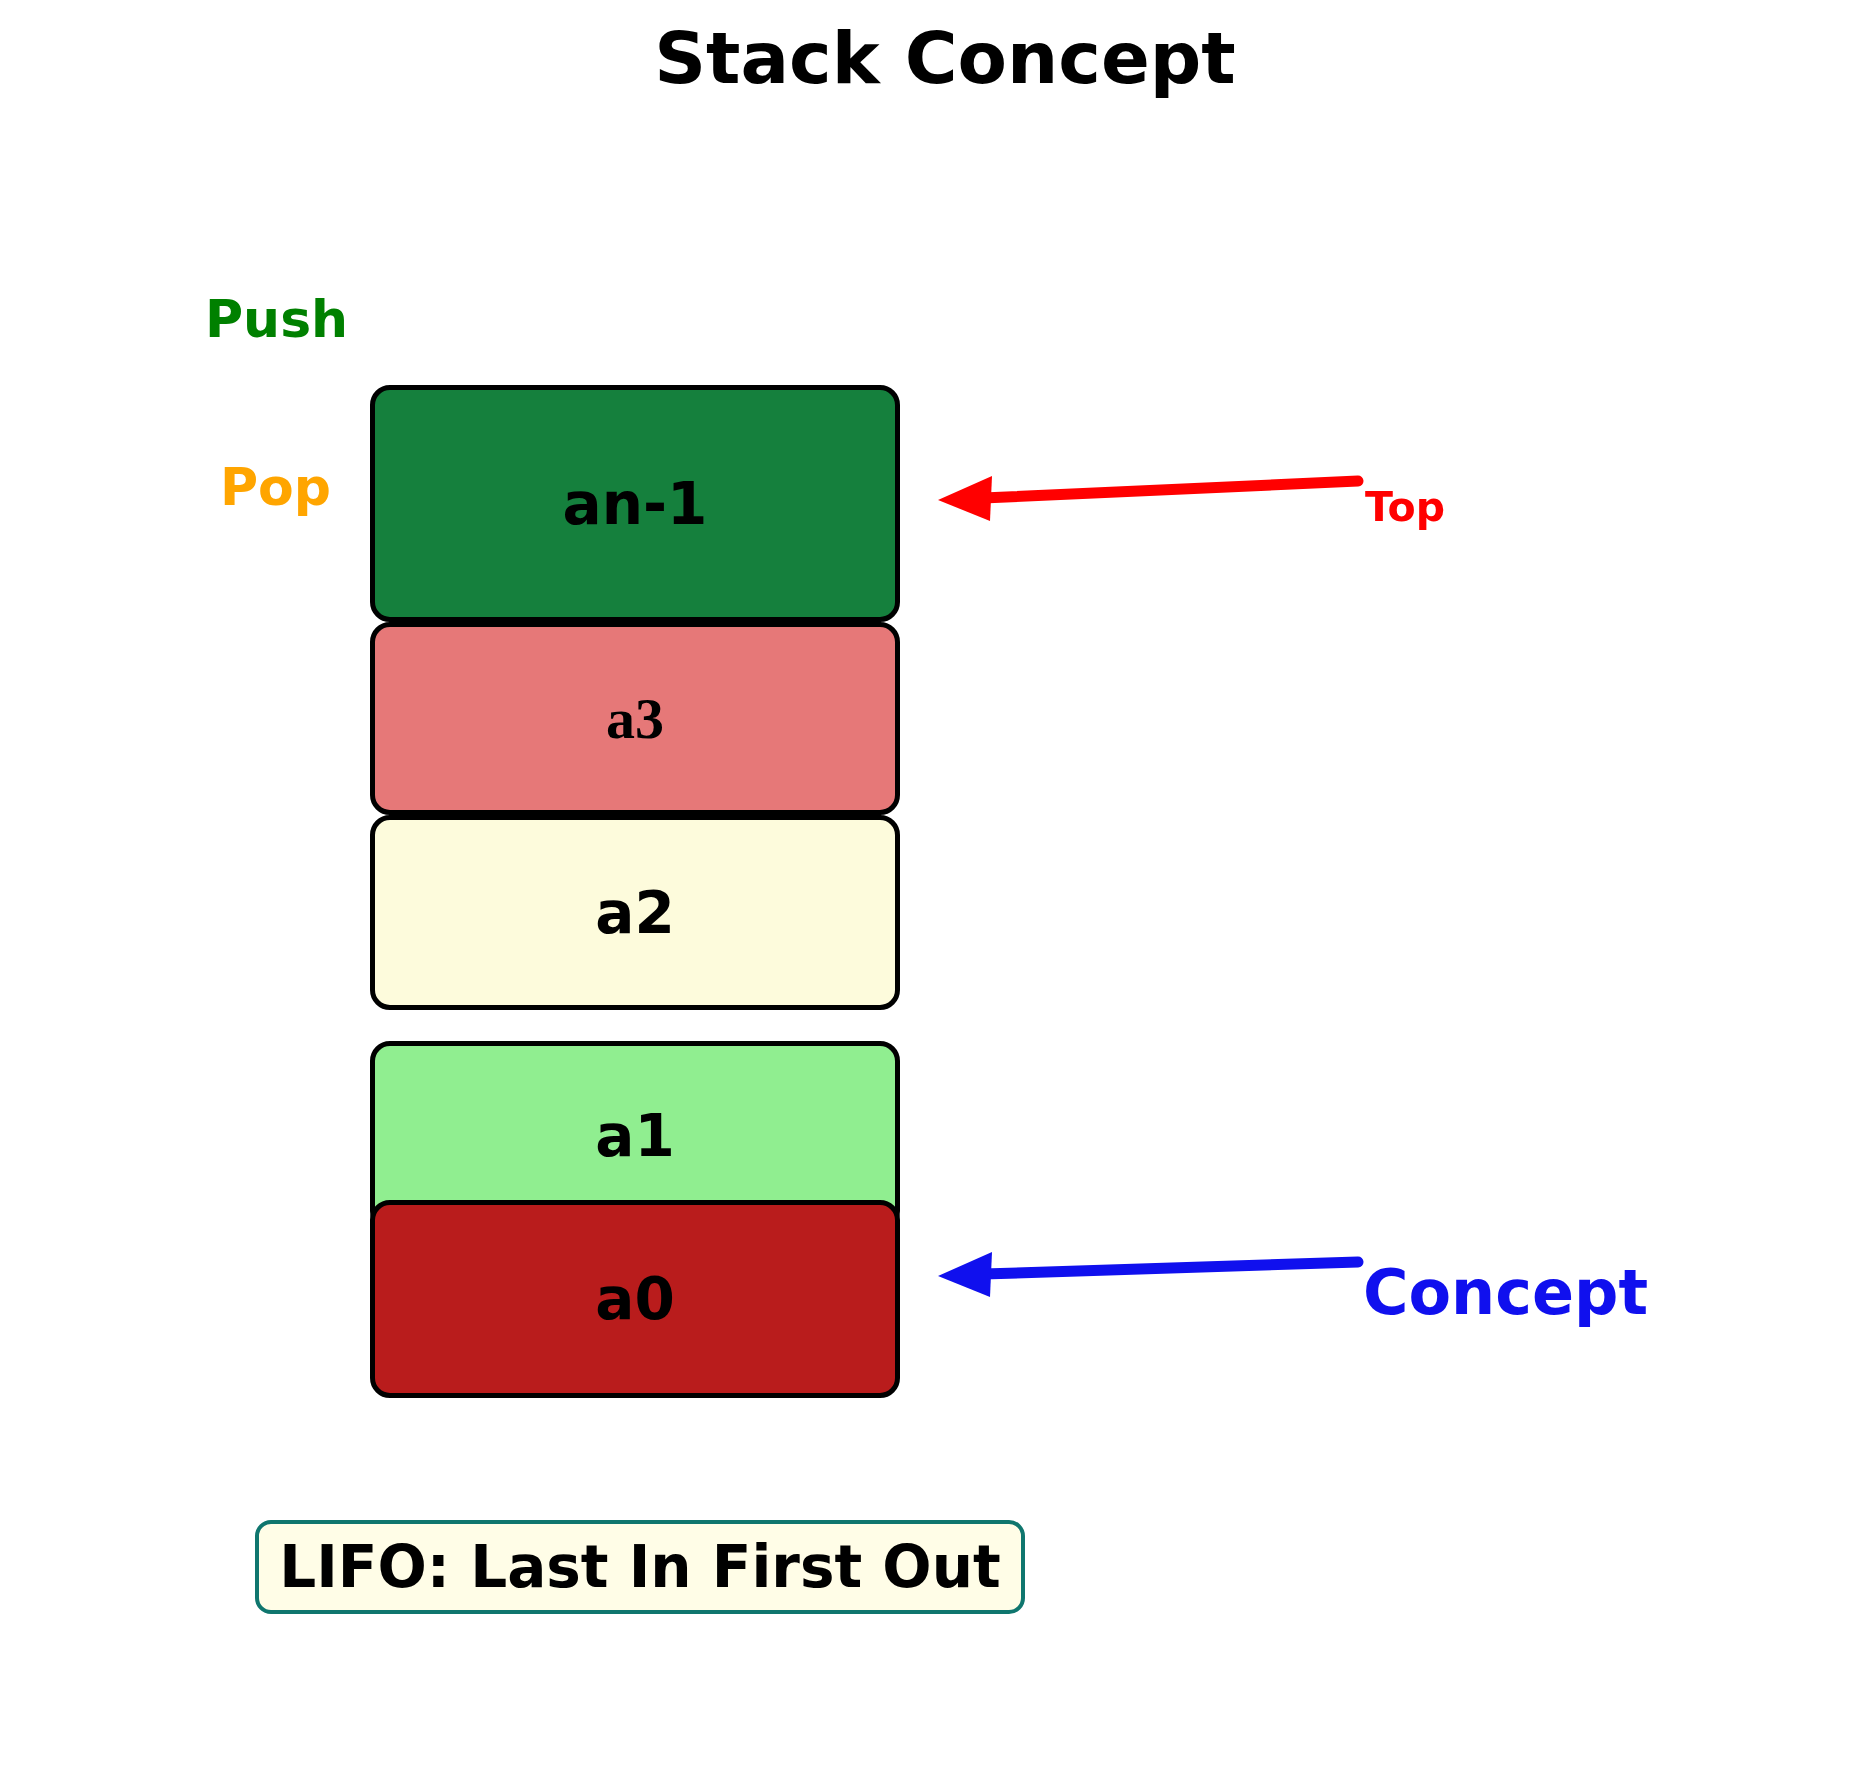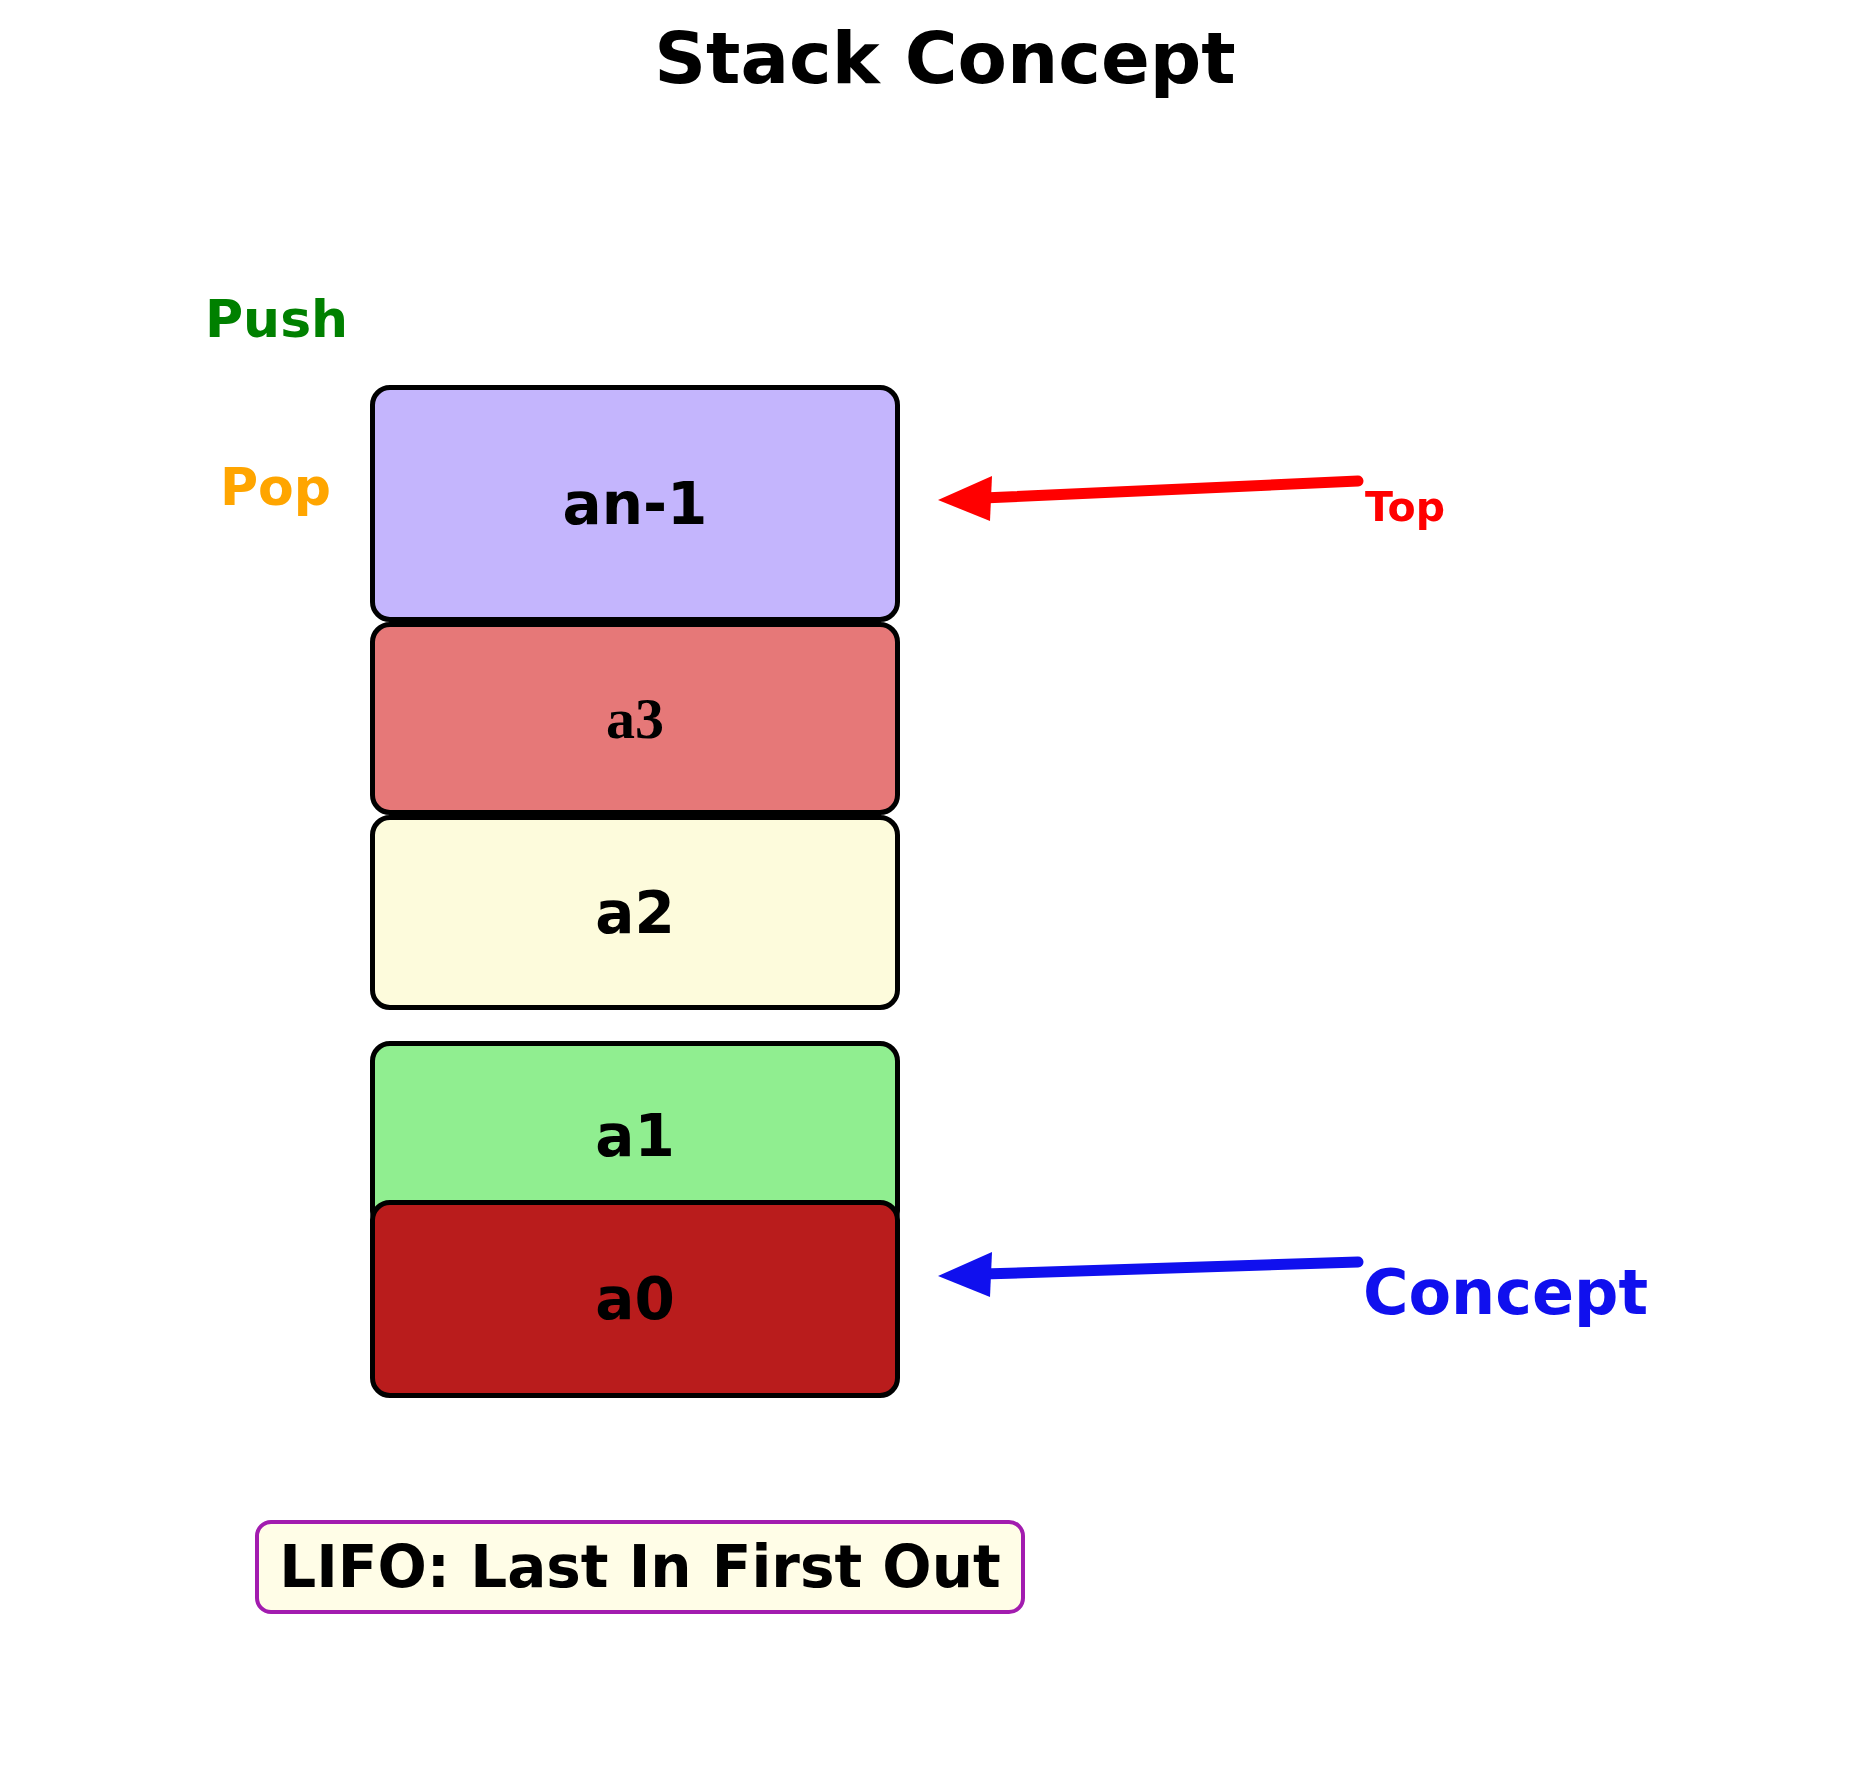--- a/index.html
+++ b/index.html
@@ -74,21 +74,21 @@
     height: 1766px;
     pointer-events: none;
   }
   .caption-box {
     position: absolute;
     left: 255px;
     top: 1520px;
     width: 770px;
     height: 94px;
     box-sizing: border-box;
-    border: 4px solid #a21caf;
+    border: 4px solid #0f766e;
     border-radius: 16px;
     display: flex;
     align-items: center;
     justify-content: center;
   }
   .caption-box .caption-text {
     font-size: 58px;
     font-weight: bold;
     line-height: 1;
     white-space: nowrap;
@@ -99,21 +99,21 @@
 
 <div class="canvas">
 
   <div class="title">Stack Concept</div>
 
   <div class="side-label push-label" style="color: rgb(0, 128, 0);">Push</div>
 
   <div class="side-label pop-label" style="color: rgb(255, 165, 0);">Pop</div>
 
   <div class="stack">
-    <div class="stack-box box-0" style="background: #c4b5fd;">
+    <div class="stack-box box-0" style="background: #15803d;">
       <span class="box-label">an-1</span>
     </div>
     <div class="stack-box box-1" style="background: rgb(230, 120, 120);">
       <span class="box-label">a3</span>
     </div>
     <div class="stack-box box-2" style="background: rgb(253, 251, 220);">
       <span class="box-label">a2</span>
     </div>
     <div class="stack-box box-3" style="background: rgb(144, 238, 144);">
       <span class="box-label">a1</span>

